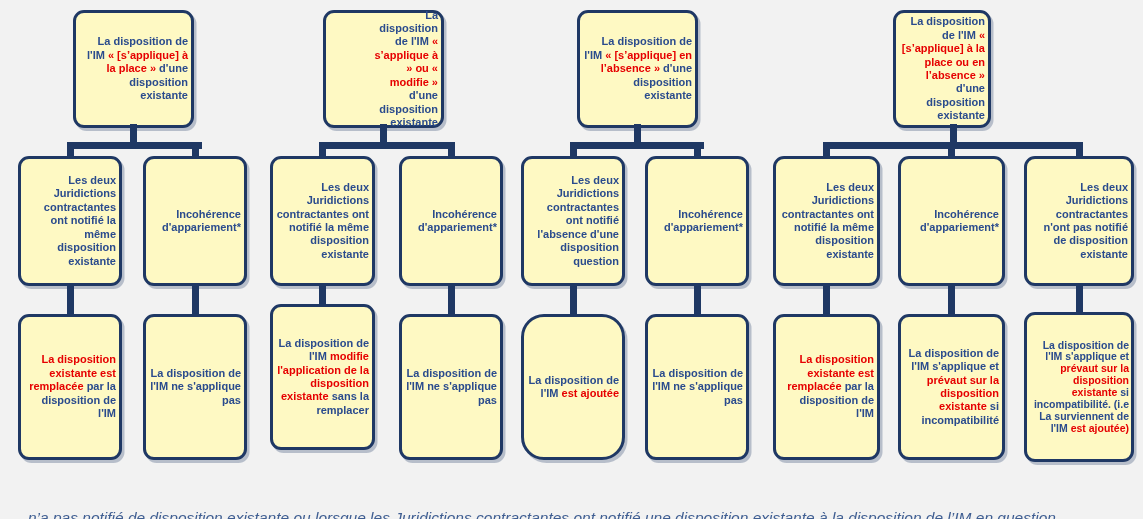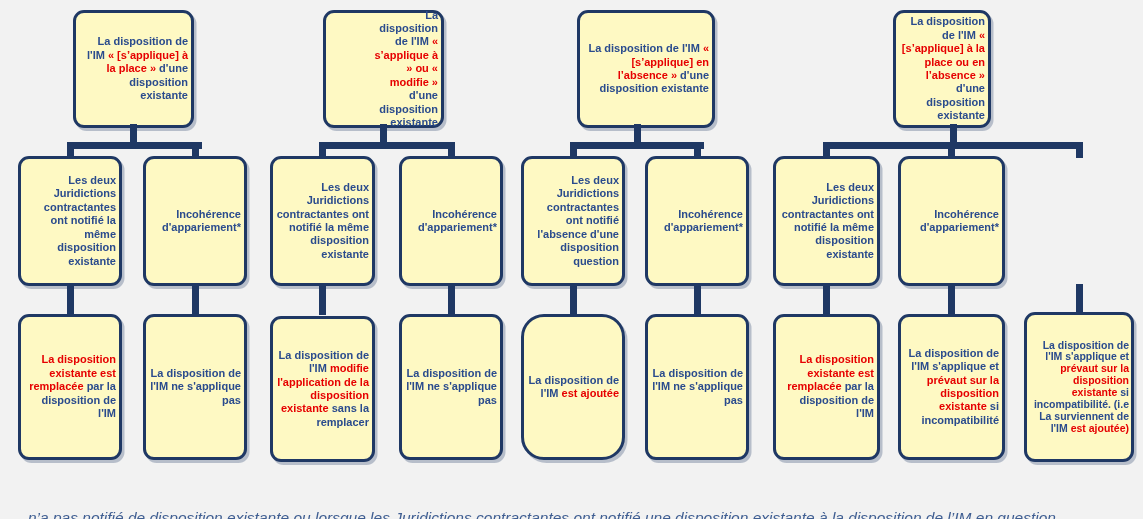--- a/index.html
+++ b/index.html
@@ -34,21 +34,21 @@
 <body>
 
 <div class="canvas">
 
   <div class="box" style="left:73px;top:10px;width:121px;height:118px;">
       <div><span class="seg-blue">La disposition de l'IM </span><span class="seg-red">« [s’applique] à la place »</span><span class="seg-blue"> d'une disposition existante</span></div>
     </div>
   <div class="box" style="left:323px;top:10px;width:121px;height:118px;padding-left:43px;">
       <div><span class="seg-blue">La disposition de l'IM </span><span class="seg-red">« s’applique à » ou « modifie »</span><span class="seg-blue"> d'une disposition existante</span></div>
     </div>
-  <div class="box" style="left:577px;top:10px;width:138px;height:118px;">
+  <div class="box" style="left:577px;top:10px;width:121px;height:118px;">
       <div><span class="seg-blue">La disposition de l'IM </span><span class="seg-red">« [s’applique] en l’absence »</span><span class="seg-blue"> d'une disposition existante</span></div>
     </div>
   <div class="box" style="left:893px;top:10px;width:98px;height:118px;">
       <div><span class="seg-blue">La disposition de l'IM </span><span class="seg-red">« [s’applique] à la place ou en l’absence »</span><span class="seg-blue"> d'une disposition existante</span></div>
     </div>
 
   <div class="conn" style="left:130px;top:124px;width:7px;height:20px;"></div>
   <div class="conn" style="left:380px;top:124px;width:7px;height:20px;"></div>
   <div class="conn" style="left:634px;top:124px;width:7px;height:20px;"></div>
   <div class="conn" style="left:950px;top:124px;width:7px;height:20px;"></div>
@@ -85,38 +85,41 @@
     </div>
   <div class="box" style="left:645px;top:156px;width:104px;height:130px;">
       <div><span class="seg-blue">Incohérence d'appariement*</span></div>
     </div>
   <div class="box" style="left:773px;top:156px;width:107px;height:130px;">
       <div><span class="seg-blue">Les deux Juridictions contractantes ont notifié la même disposition existante</span></div>
     </div>
   <div class="box" style="left:898px;top:156px;width:107px;height:130px;">
       <div><span class="seg-blue">Incohérence d'appariement*</span></div>
     </div>
+  <div class="box" style="left:1024px;top:156px;width:110px;height:130px;">
+      <div><span class="seg-blue">Les deux Juridictions contractantes n'ont pas notifié de disposition existante</span></div>
+    </div>
 
   <div class="conn" style="left:67px;top:284px;width:7px;height:31px;"></div>
   <div class="conn" style="left:192px;top:284px;width:7px;height:31px;"></div>
   <div class="conn" style="left:319px;top:284px;width:7px;height:31px;"></div>
   <div class="conn" style="left:448px;top:284px;width:7px;height:31px;"></div>
   <div class="conn" style="left:570px;top:284px;width:7px;height:31px;"></div>
   <div class="conn" style="left:694px;top:284px;width:7px;height:31px;"></div>
   <div class="conn" style="left:823px;top:284px;width:7px;height:31px;"></div>
   <div class="conn" style="left:948px;top:284px;width:7px;height:31px;"></div>
   <div class="conn" style="left:1076px;top:284px;width:7px;height:31px;"></div>
 
   <div class="box" style="left:18px;top:314px;width:104px;height:146px;">
       <div><span class="seg-red">La disposition existante est remplacée </span><span class="seg-blue">par la disposition de l'IM</span></div>
     </div>
   <div class="box" style="left:143px;top:314px;width:104px;height:146px;">
       <div><span class="seg-blue">La disposition de l'IM ne s'applique pas</span></div>
     </div>
-  <div class="box" style="left:270px;top:316px;width:105px;height:146px;">
+  <div class="box" style="left:270px;top:304px;width:105px;height:146px;">
       <div><span class="seg-blue">La disposition de l'IM </span><span class="seg-red">modifie l'application de la disposition existante</span><span class="seg-blue"> sans la remplacer</span></div>
     </div>
   <div class="box" style="left:399px;top:314px;width:104px;height:146px;">
       <div><span class="seg-blue">La disposition de l'IM ne s'applique pas</span></div>
     </div>
   <div class="box" style="left:521px;top:314px;width:104px;height:146px;border-radius:23px;">
       <div><span class="seg-blue">La disposition de l'IM </span><span class="seg-red">est ajoutée</span></div>
     </div>
   <div class="box" style="left:645px;top:314px;width:104px;height:146px;">
       <div><span class="seg-blue">La disposition de l'IM ne s'applique pas</span></div>

